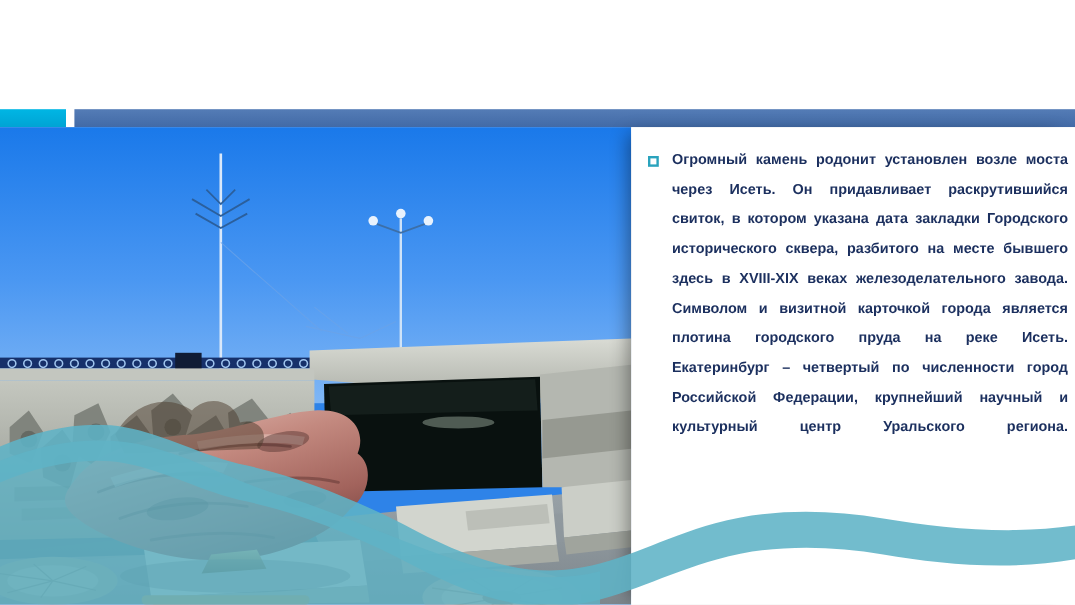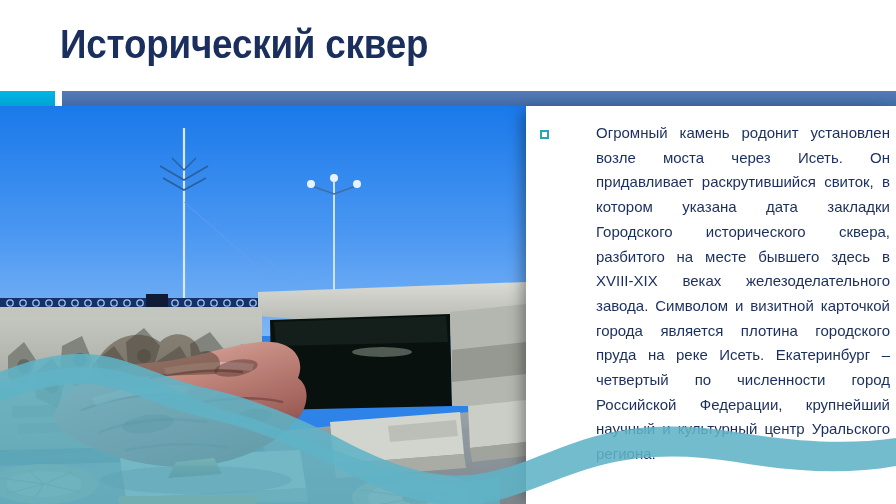--- a/index.html
+++ b/index.html
@@ -50,43 +50,39 @@
   }
   .bullet-row { display:flex; align-items:flex-start; }
   .bullet-sq {
     flex:0 0 auto;
     width:9px; height:9px; margin-top:9px; margin-right:11px;
     border:2px solid #2aa3bd; background:#ffffff;
   }
   .body-text {
     flex:1 1 auto;
     font-family:"Liberation Sans", sans-serif;
-    font-size:15px; line-height:24.7px; font-weight:normal;
+    font-size:12px; line-height:24.7px; font-weight:bold;
     color:#1b2f5e;
     text-align:justify; text-justify:inter-word;
     hyphens:none;
-    margin-left:36px;
   }
   .body-text::after { content:""; display:inline-block; width:100%; }
 
   
   .wave-layer {
     position:absolute; left:0; top:0; width:896px; height:504px;
     pointer-events:none;
   }
   .wave-layer svg { display:block; width:896px; height:504px; }
 </style>
 </head>
 <body>
 
 <div class="slide">
 
-  <div class="title-zone">
-    <div class="slide-title">Исторический сквер</div>
-  </div>
 
   <div class="accent-cyan"></div>
   <div class="accent-steel"></div>
 
   <div class="photo">
     <svg viewBox="0 0 526 398" preserveAspectRatio="none">
       <defs>
         <linearGradient id="sky" x1="0" y1="0" x2="0" y2="1">
           <stop offset="0%" stop-color="#1a79ea"></stop>
           <stop offset="55%" stop-color="#4a97f2"></stop>

